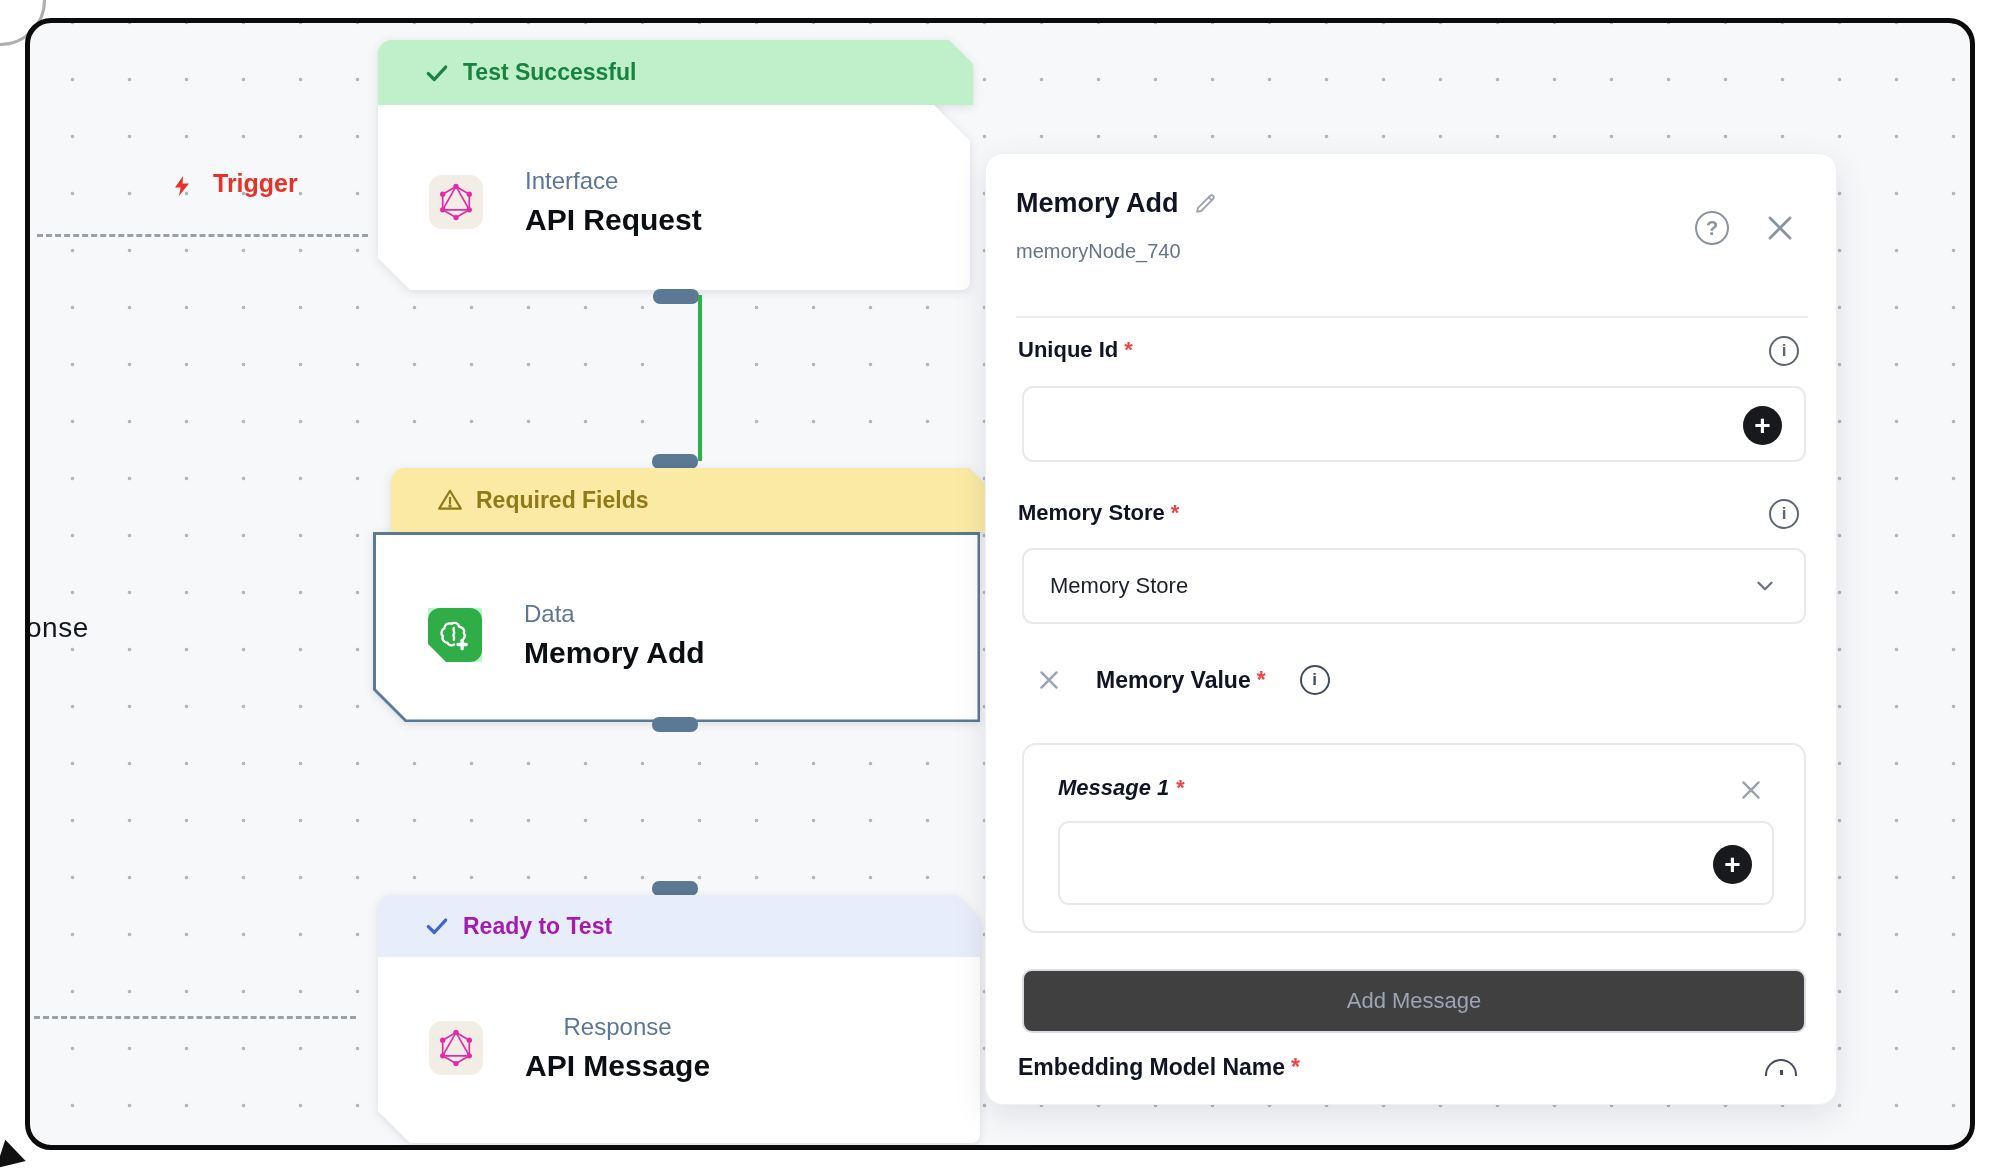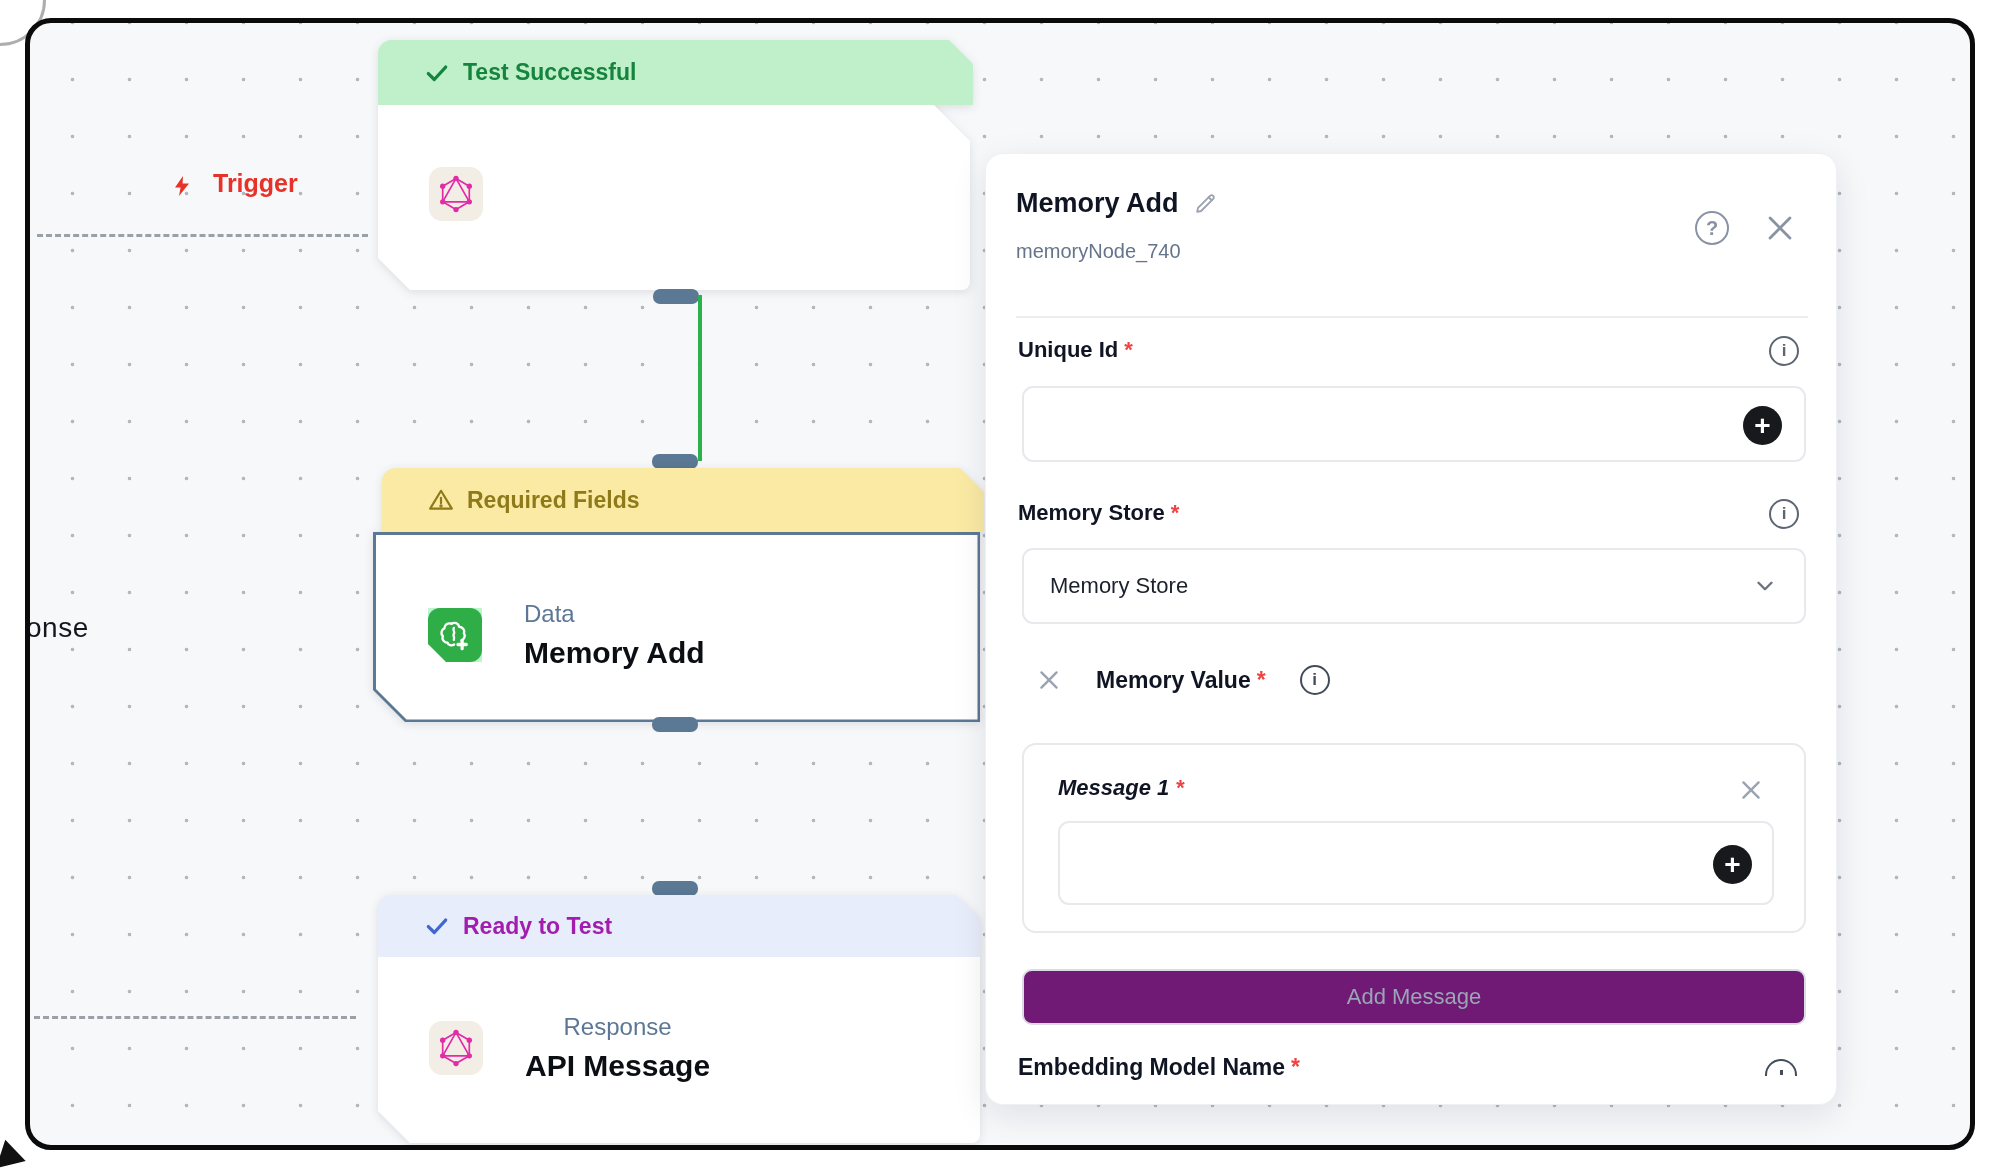--- a/index.html
+++ b/index.html
@@ -100,21 +100,21 @@
   .mv-x { width:26px; height:26px; }
   .mv-label { font-size:23px; font-weight:bold; color:#101523; }
 
   .msg-card { position:absolute; left:36px; top:589px; width:784px; height:190px; background:#fff;
       border:2px solid #e7e9ed; border-radius:14px; }
   .msg-head { position:absolute; left:34px; top:30px; font-size:22px; font-weight:bold; color:#101523;font-style:italic; }
   .msg-x { position:absolute; right:40px; top:32px; width:26px; height:26px; }
   .msg-input { position:absolute; left:34px; top:76px; width:716px; height:84px; background:#fff; border:2px solid #e7e9ed; border-radius:11px; }
   .plus-msg { right:20px; top:22px; }
 
-  .add-msg-btn { position:absolute; left:36px; top:815px; width:784px; height:56px; background:#701a75;
+  .add-msg-btn { position:absolute; left:36px; top:815px; width:784px; height:64px; background:#404040;
       border:2px solid #d9dde3; border-radius:10px; display:flex; align-items:center; justify-content:center;
       font-size:22px; color:#9aa5b5; cursor:pointer; }
 
   .embed-label { position:absolute; left:32px; top:900px; font-size:23px; font-weight:bold; color:#101523; }
   .half-info { position:absolute; left:779px; top:905px; width:32px; height:17px;
       border:2.5px solid #434c5a; border-bottom:none; border-top-left-radius:17px; border-top-right-radius:17px; }
   .half-info::after { content:""; position:absolute; left:13px; top:9px; width:3px; height:5px; background:#434c5a; }
 </style>
 </head>
 <body>
@@ -153,30 +153,34 @@
               <g fill="#e22ba7" stroke="none">
                 <circle cx="50" cy="9" r="7"></circle>
                   <circle cx="85" cy="29.5" r="7"></circle>
                   <circle cx="85" cy="70.5" r="7"></circle>
                 <circle cx="50" cy="91" r="7"></circle>
                   <circle cx="15" cy="70.5" r="7"></circle>
                   <circle cx="15" cy="29.5" r="7"></circle>
               </g>
             </svg>
           </div>
+          <div class="node-texts">
+            <span class="node-cat">Interface</span>
+            <span class="node-title">API Request</span>
+          </div>
         </div>
       </div>
     </div>
     <div class="handle" style="left:623px; top:266px;"></div>
 
     <div class="edge-green"></div>
 
     <div class="handle" style="left:622px; top:431px;"></div>
     <div class="node-wrap" style="left:343px; top:445px;">
-      <div class="banner" style="width:602px; height:64px; background:#faeaa4; color:#8f7a1a; margin-left:9px;">
+      <div class="banner" style="width:602px; height:64px; background:#faeaa4; color:#8f7a1a; margin-left:18px;">
         <svg viewBox="0 0 24 24" fill="none" stroke="#8f7a1a" stroke-width="2" stroke-linecap="round" stroke-linejoin="round">
           <path d="M12 3.5 L22 20 L2 20 Z"></path>
             <line x1="12" y1="10" x2="12" y2="15"></line>
             <circle cx="12" cy="17.6" r="0.6" fill="#8f7a1a"></circle>
         </svg>
         <span>Required Fields</span>
       </div>
       <div class="sel-outer" style="left:0; top:64px; width:607px; height:190px;">
         <div class="sel-inner"></div>
       </div>

